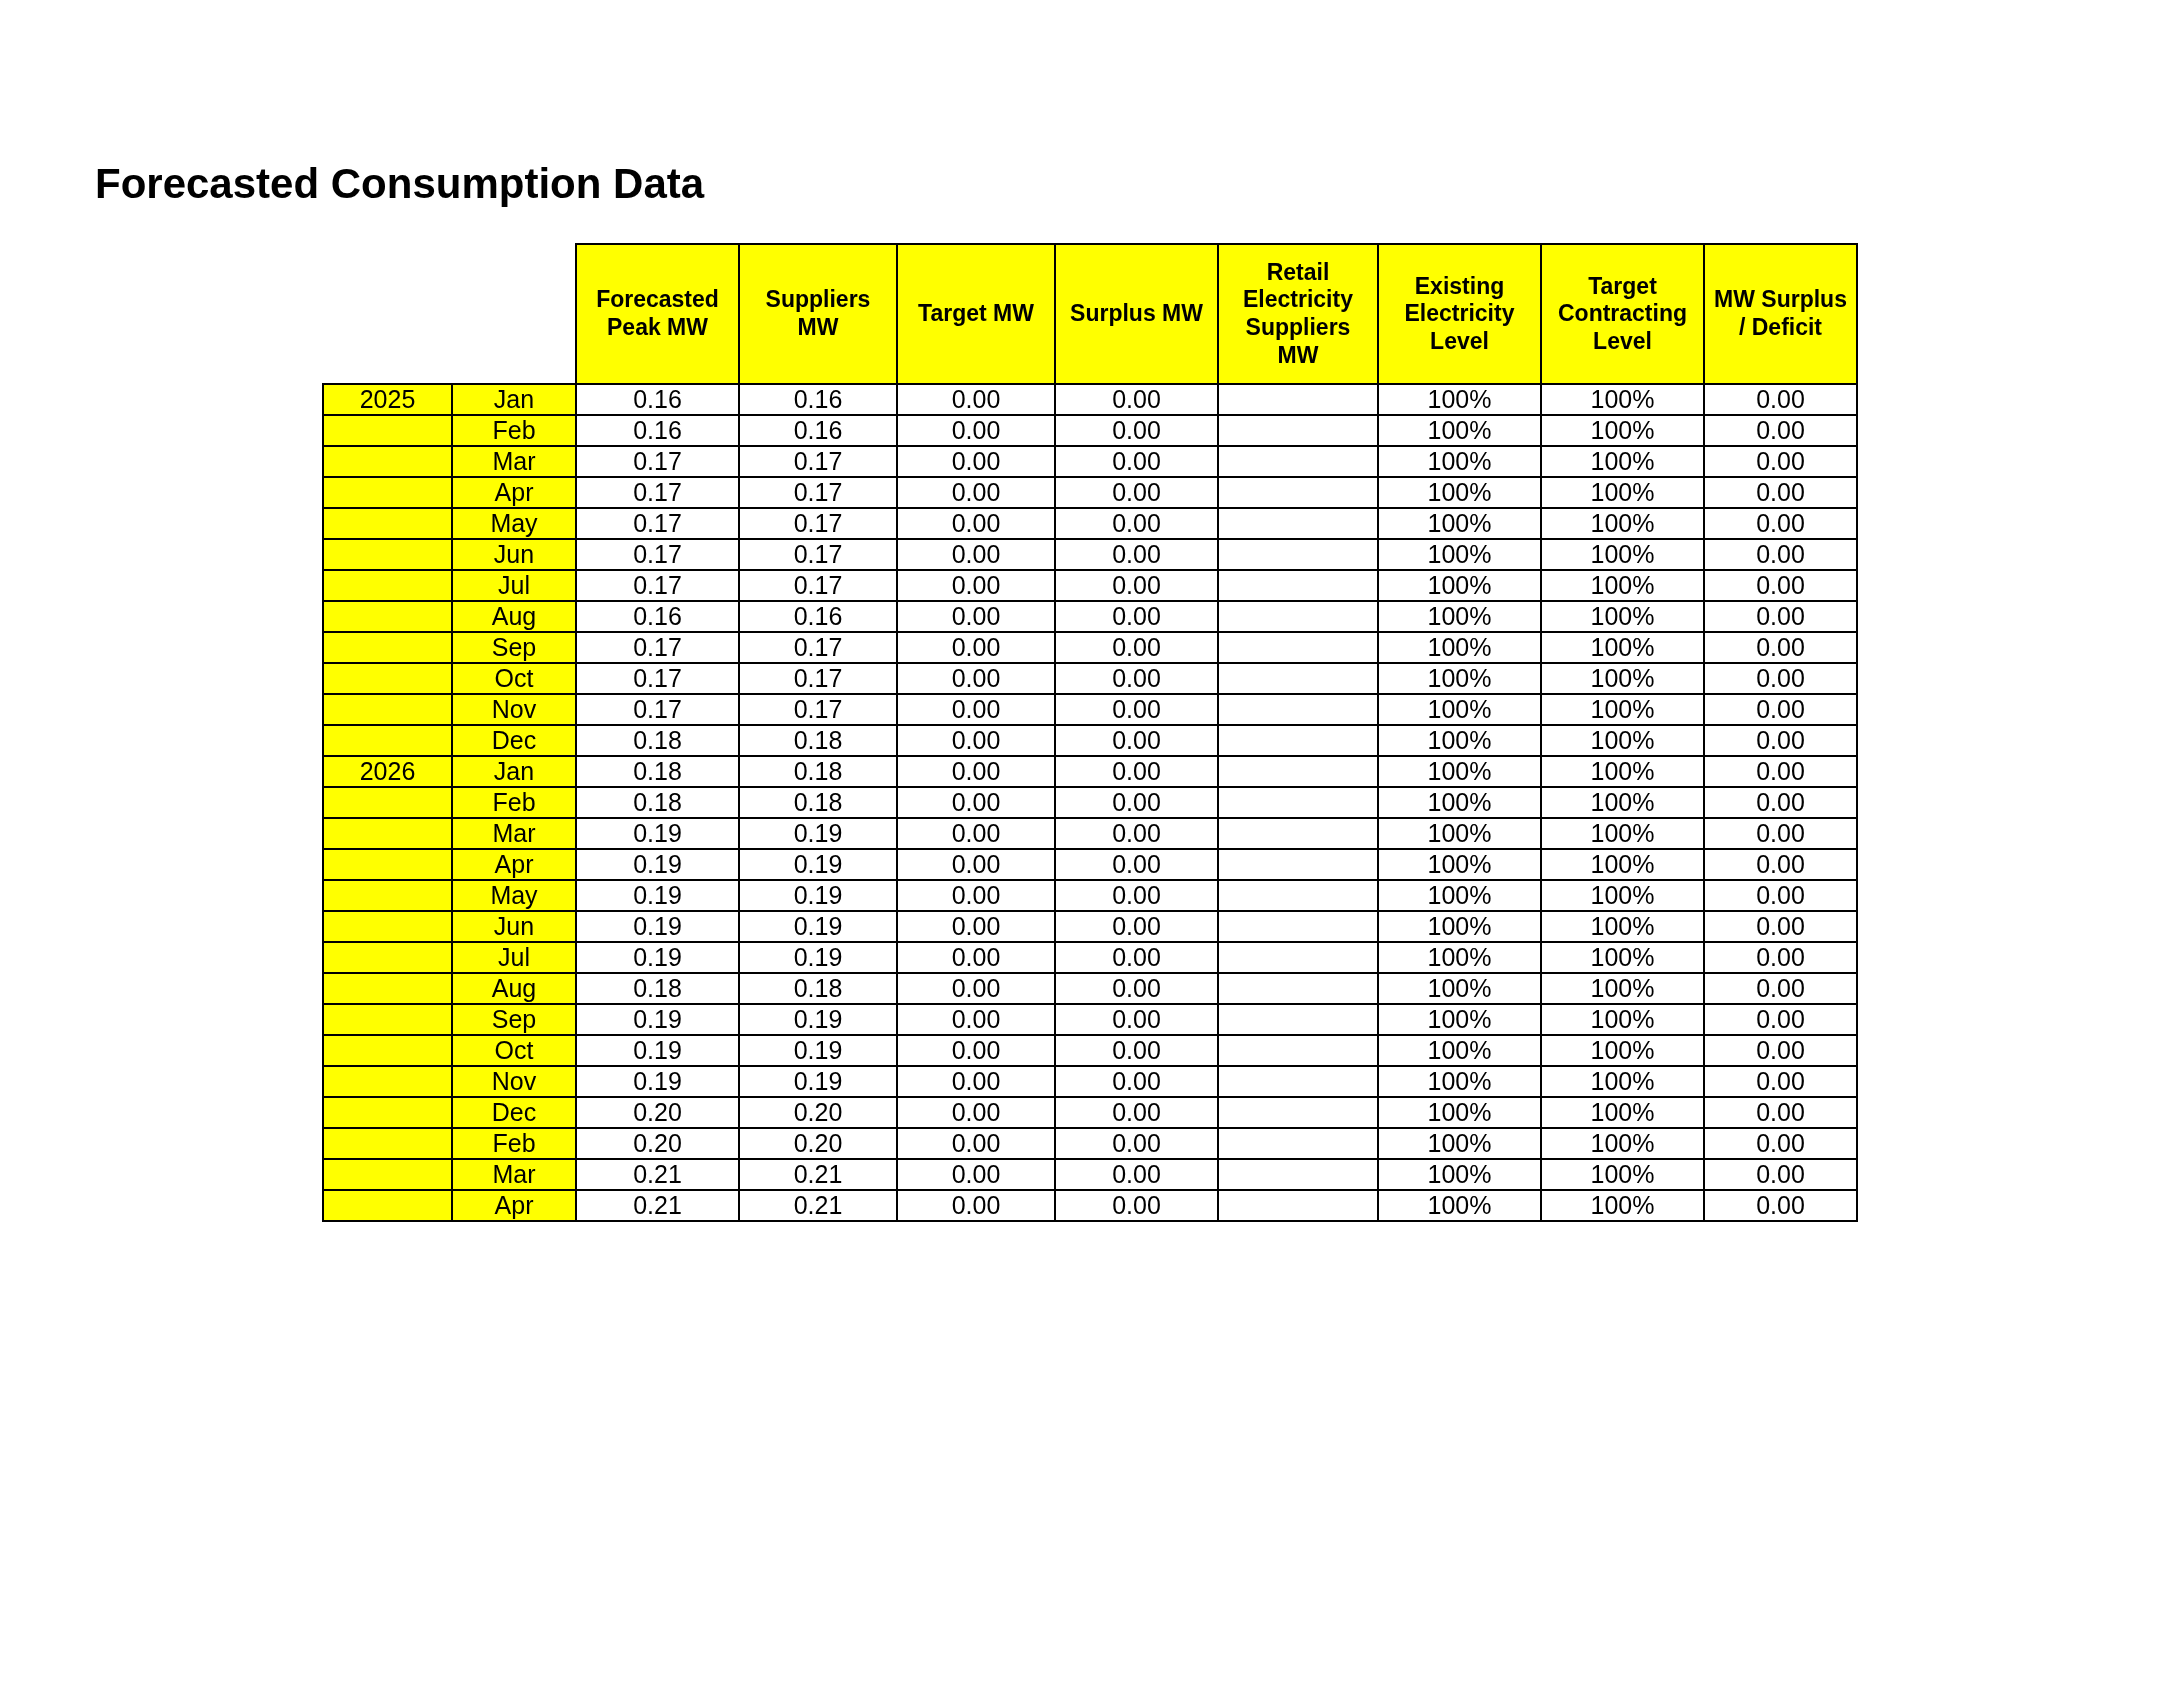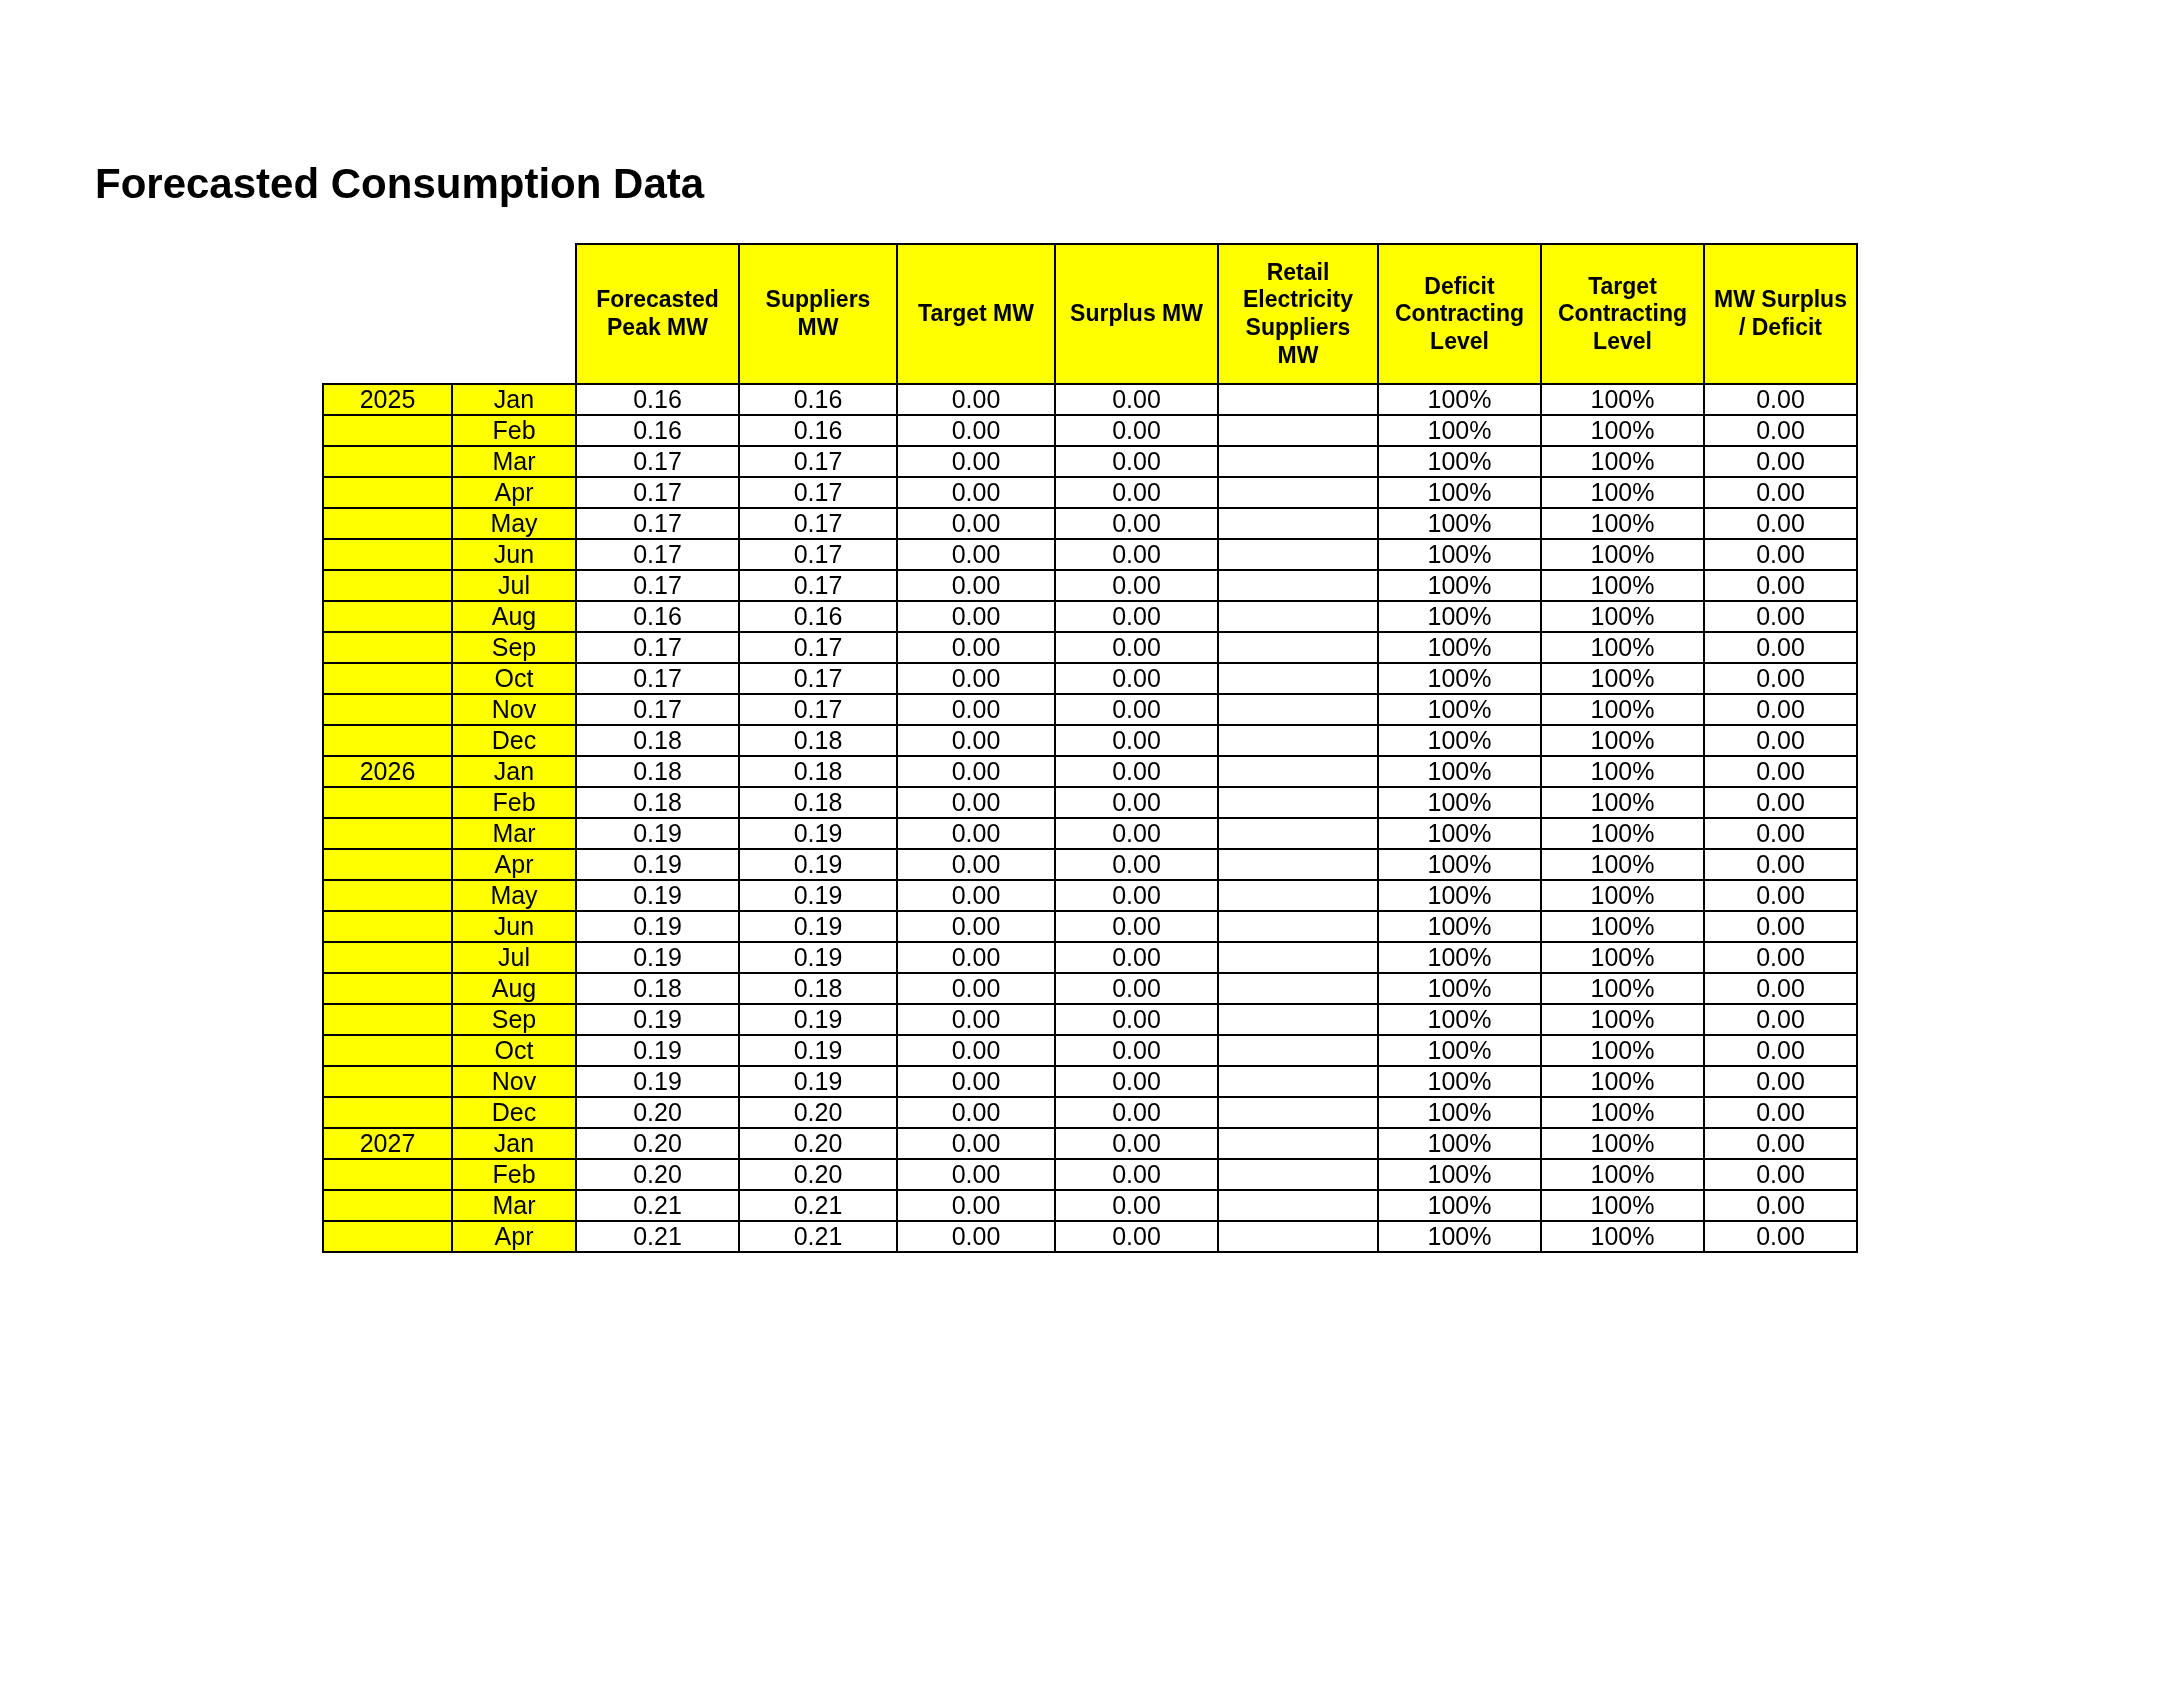--- a/index.html
+++ b/index.html
@@ -76,21 +76,21 @@
         <col style="width: 153px;">
       </colgroup>
     <thead>
         <tr>
           <td class="blank" colspan="2"></td>
           <th>Forecasted Peak MW</th>
           <th>Suppliers MW</th>
           <th>Target MW</th>
           <th>Surplus MW</th>
           <th>Retail Electricity Suppliers MW</th>
-          <th>Deficit Contracting Level</th>
+          <th>Existing Electricity Level</th>
           <th>Target Contracting Level</th>
           <th>MW Surplus / Deficit</th>
         </tr>
       </thead>
     <tbody>
         <tr>
           <th>2025</th>
           <th>Jan</th>
           <td>0.16</td>
           <td>0.16</td>
@@ -361,32 +361,20 @@
           <td>0.00</td>
           <td>0.00</td>
           <td></td>
           <td>100%</td>
           <td>100%</td>
           <td>0.00</td>
         </tr>
         <tr>
           <th></th>
           <th>Dec</th>
-          <td>0.20</td>
-          <td>0.20</td>
-          <td>0.00</td>
-          <td>0.00</td>
-          <td></td>
-          <td>100%</td>
-          <td>100%</td>
-          <td>0.00</td>
-        </tr>
-        <tr>
-          <th>2027</th>
-          <th>Jan</th>
           <td>0.20</td>
           <td>0.20</td>
           <td>0.00</td>
           <td>0.00</td>
           <td></td>
           <td>100%</td>
           <td>100%</td>
           <td>0.00</td>
         </tr>
         <tr>

